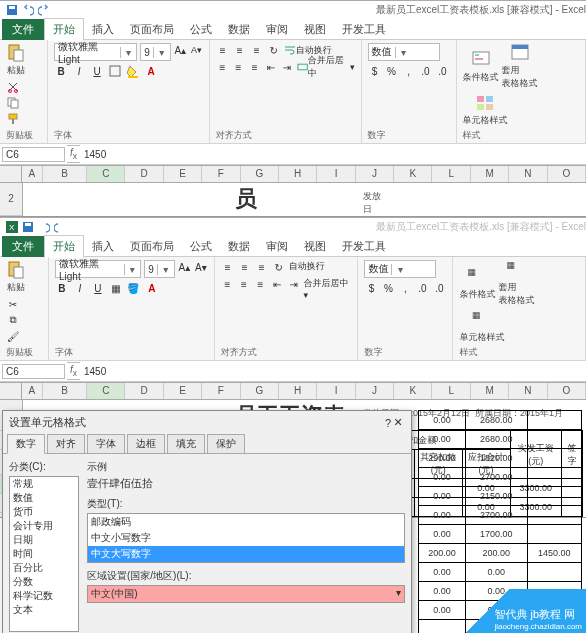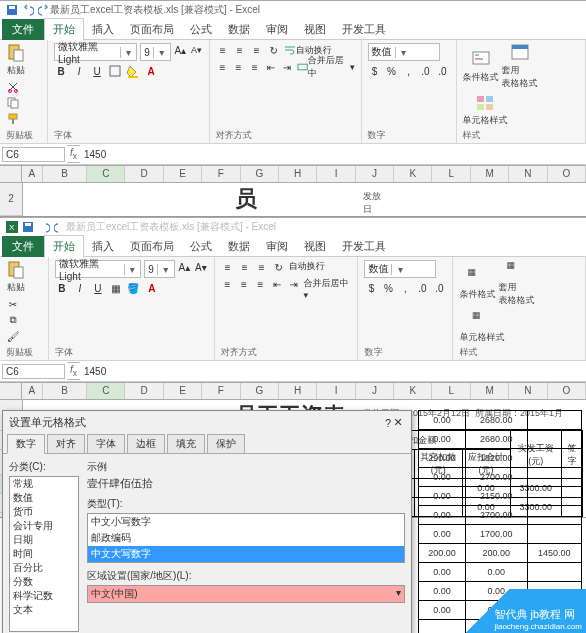--- a/index.html
+++ b/index.html
@@ -1,19 +1,19 @@
 <!DOCTYPE html>
 <html><head>
 <meta charset="utf-8">
 <style>
   html,body{margin:0;padding:0;font-family:"Microsoft YaHei","微软雅黑",Arial,sans-serif;font-size:10px;color:#333;background:#fff;width:586px}
   .app{width:586px;border-bottom:1px solid #999}
   .titlebar{background:#fff;height:18px;display:flex;align-items:center;border-top:1px solid #aaa}
   .titlebar .qat{display:flex;gap:4px;padding-left:6px}
-  .titlebar .tb-title{flex:1;text-align:left;color:#666;font-size:10px}
+  .titlebar .tb-title{flex:1;text-align:right;color:#666;font-size:10px}
   .qbtn{width:12px;height:12px;display:inline-block}
   svg{display:block}
   .ribbon-tabs{display:flex;align-items:center;height:20px;padding-left:2px;background:#fff;border-bottom:1px solid #ccc}
   .filetab{background:#217346;color:#fff;padding:3px 10px;font-size:11px}
   .rtab{padding:3px 8px;font-size:11px;color:#444}
   .rtab.active{border:1px solid #ccc;border-bottom:1px solid #fff;background:#fff;color:#217346;margin-bottom:-1px}
   .ribbon{display:flex;background:#f6f6f6;border-bottom:1px solid #d4d4d4}
   .grp{border-right:1px solid #d9d9d9;padding:3px 6px 1px 6px;display:flex;flex-direction:column;justify-content:space-between}
   .grp-body{display:flex;gap:3px;align-items:center;flex-wrap:wrap}
   .grp-label{font-size:9px;color:#666;margin-top:2px}
@@ -645,22 +645,22 @@
         <div>科学记数</div>
         <div>文本</div>
 
       </div>
     </div>
     <div class="rightcol">
       <span class="lbl">示例</span>
       <div class="sample">壹仟肆佰伍拾</div>
       <span class="lbl">类型(T):</span>
       <div class="typebox">
+        <div>邮政编码</div>
         <div>中文小写数字</div>
-        <div>邮政编码</div>
         <div class="sel">中文大写数字</div>
       </div>
       <div class="locale">
         <span class="lbl">区域设置(国家/地区)(L):</span>
         <div class="localecb">
           <span>中文(中国)</span>
           <span>▾</span>
         </div>
       </div>
     </div>

